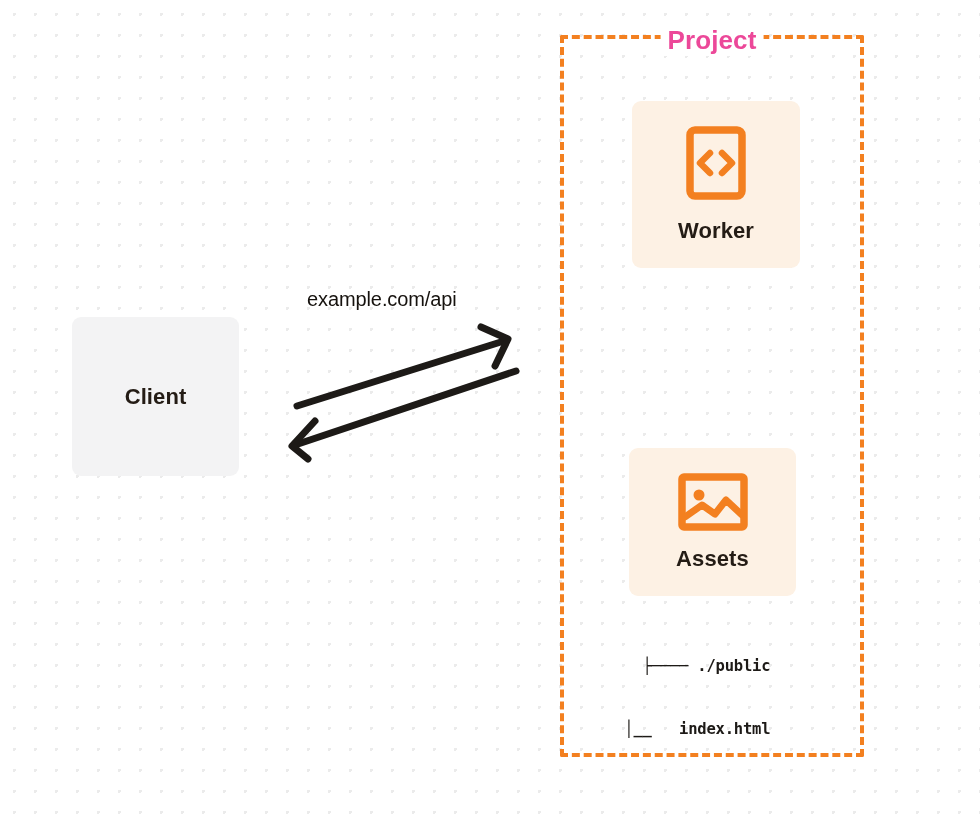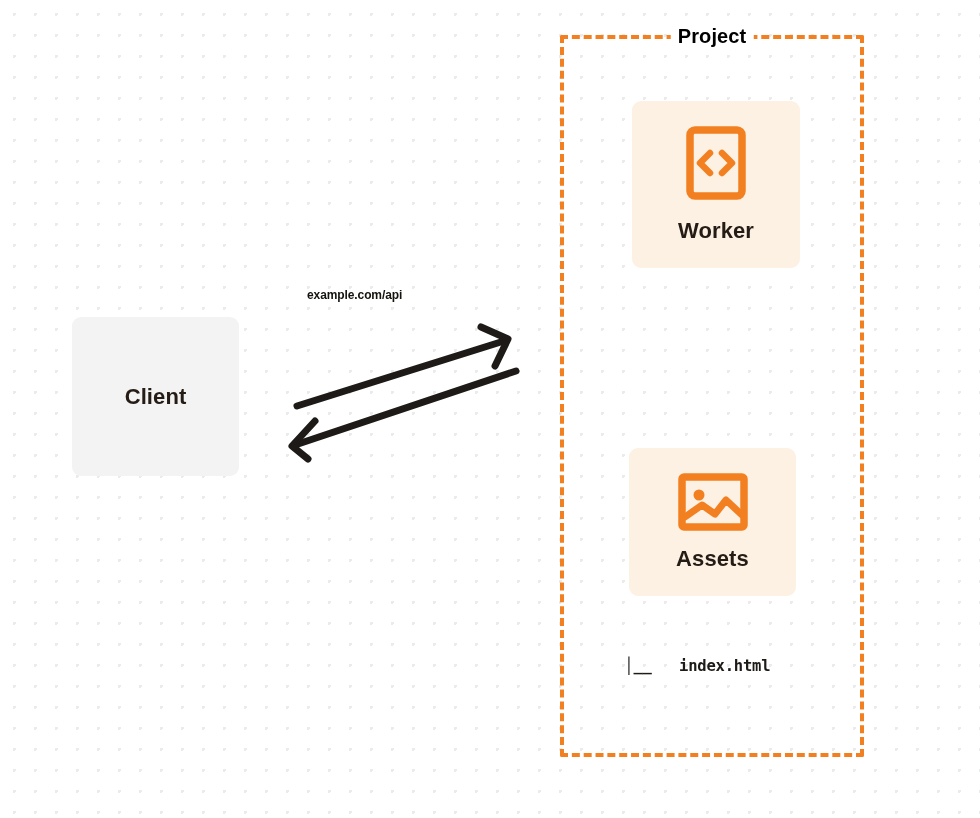--- a/index.html
+++ b/index.html
@@ -45,22 +45,22 @@
     left: 0;
     top: 0;
     width: 980px;
     height: 818px;
     pointer-events: none;
   }
   .arrow-label {
     position: absolute;
     left: 307px;
     top: 288px;
-    font-size: 12px;
-    font-weight: bold;
+    font-size: 20px;
+    font-weight: normal;
     color: #16120e;
     white-space: nowrap;
     letter-spacing: -0.1px;
   }
 
   
   .project-box {
     position: absolute;
     left: 560px;
     top: 35px;
@@ -70,23 +70,23 @@
     border: 4px dashed #f38020;
     border-radius: 2px;
   }
   .project-title {
     position: absolute;
     left: 50%;
     top: -14px;
     transform: translateX(-50%);
     background: #ffffff;
     padding: 0 7px;
-    font-size: 20px;
+    font-size: 26px;
     font-weight: bold;
-    color: #000000;
+    color: #ec4899;
     white-space: nowrap;
     letter-spacing: 0.1px;
   }
 
   
   .card {
     position: absolute;
     background: #fdf1e4;
     border-radius: 9px;
     display: flex;
@@ -179,17 +179,18 @@
       <svg width="70" height="60" viewBox="0 0 70 60">
         <rect x="4" y="5" width="62" height="50" rx="2" ry="2" fill="none" stroke="#f38020" stroke-width="7.5"></rect>
         <circle cx="21" cy="23" r="5.5" fill="#f38020"></circle>
         <polyline points="7,45 24,33 37,42 48,28 64,43" fill="none" stroke="#f38020" stroke-width="7" stroke-linecap="round" stroke-linejoin="round"></polyline>
       </svg>
     </span>
     <span class="card-label">Assets</span>
   </div>
 
   <div class="file-tree">
+    <div>├──── ./public</div>
     <div>  │__   index.html</div>
     
   </div>
 
 </div>
 
 </body></html>

